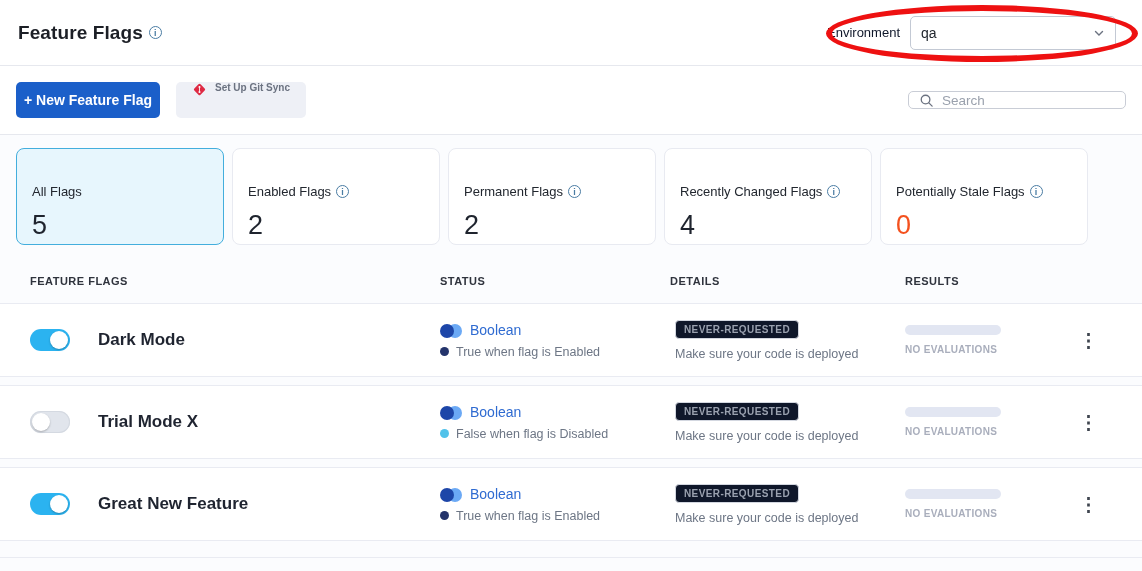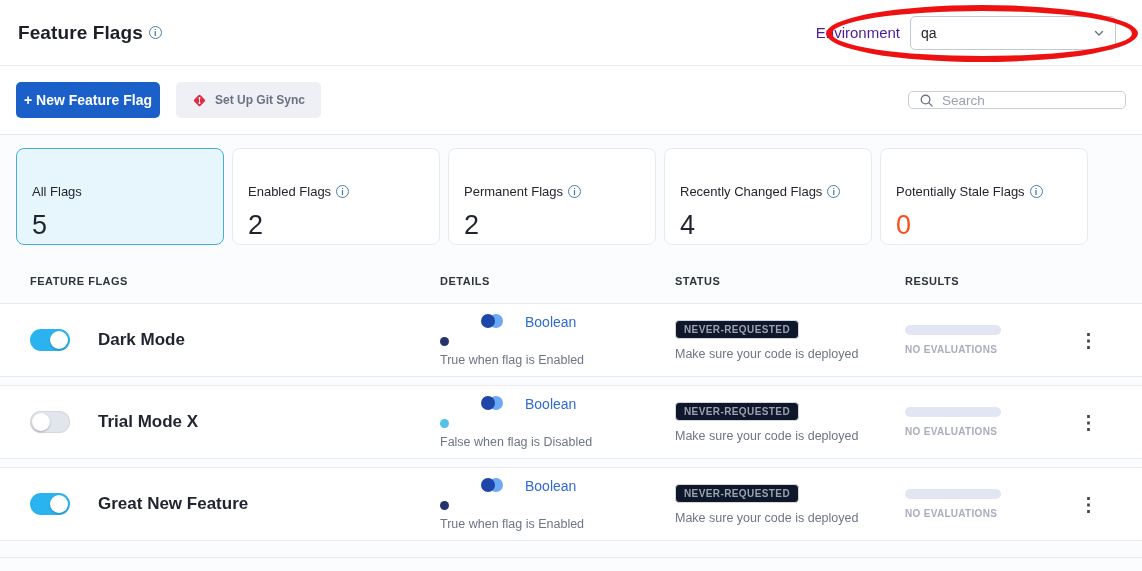--- a/index.html
+++ b/index.html
@@ -9,40 +9,40 @@
   
   .header { display:flex; align-items:center; justify-content:space-between;
             height:66px; padding:0 26px 0 18px; border-bottom:1px solid #e6e8ee; background:#fff; }
   .title-wrap { display:flex; align-items:center; gap:6px; }
   .page-title { font-size:19px; font-weight:700; color:#1c1f26; letter-spacing:.1px; }
   .info { width:13px; height:13px; border:1px solid #4a7ca3; border-radius:50%;
           color:#4a7ca3; display:inline-flex; align-items:center; justify-content:center;
           font-size:9px; font-weight:700; flex:none; }
   .info::after { content:"i"; }
   .env-wrap { display:flex; align-items:center; gap:10px; }
-  .env-label { font-size:15px; color:#4c1d95; }
+  .env-label { font-size:13px; color:#0f172a; }
   .env-select { width:206px; height:34px; border:1px solid #c3c9d4; border-radius:5px;
                 background:#fff; display:flex; align-items:center; justify-content:space-between;
                 padding:0 10px; cursor:pointer;gap:18px; }
   .env-value { font-size:14px; color:#22272f; }
   .chev { color:#6b7280; display:flex; }
 
   
   .annotation { position:absolute; left:826px; top:5px; width:312px; height:57px;
                 border:6px solid #ee1111; border-radius:50%; pointer-events:none; z-index:20; }
 
   
   .toolbar { display:flex; align-items:center; height:69px; padding:0 16px;
              border-bottom:1px solid #e6e8ee; gap:16px; background:#fff; }
   .btn-primary { height:36px; padding:0 8px; background:#1b5fc9; color:#fff;
                  border:none; border-radius:5px; font-size:14px; font-weight:700;
                  font-family:inherit; cursor:pointer; }
   .btn-secondary { height:36px; padding:0 16px; background:#eef0f6; color:#6b7280;
-                   border:none; border-radius:5px; font-size:12px; font-weight:700;
-                   font-family:inherit; cursor:pointer; display:flex; align-items:center; gap:8px; }
+                   border:none; border-radius:5px; font-size:10px; font-weight:700;
+                   font-family:inherit; cursor:pointer; display:flex; gap:8px; }
   .search-box { margin-left:auto; width:218px; height:18px; border:1px solid #c9cdd6;
                 border-radius:5px; display:flex; align-items:center; padding:0 10px; gap:8px; background:#fff; }
   .search-box input { border:none; outline:none; flex:1; font-size:13.5px; font-family:inherit; color:#22272f; }
   .search-box input::placeholder { color:#9aa1ad; }
 
   
   .main { background:#fbfcfe; height:436px; }
 
   .cards { display:flex; gap:8px; padding:13px 0 0 16px; }
   .card { width:208px; height:97px; background:#fff; border:1px solid #e8eaf1;
@@ -67,28 +67,28 @@
   .row .c1 { display:flex; align-items:center; gap:28px; }
   .flag-name { font-size:17px; font-weight:600; color:#1f2430; }
 
   .toggle { width:40px; height:22px; border-radius:11px; background:#e1e5ec; position:relative;
             cursor:pointer; flex:none; box-shadow:inset 0 0 0 1px #d4d9e1; }
   .toggle[data-state="on"] { background:#2bb3f0; box-shadow:none; }
   .knob { position:absolute; top:2px; left:2px; width:18px; height:18px; border-radius:50%;
           background:#fff; box-shadow:0 1px 2px rgba(0,0,0,.25); }
   .toggle[data-state="on"] .knob { left:20px; }
 
-  .detail-line1 { display:flex; align-items:flex-start; gap:22px;margin-left:41px; }
+  .detail-line1 { display:flex; align-items:flex-end; gap:8px; }
   .bool-icon { position:relative; width:22px; height:14px; flex:none; }
   .bool-icon .b1 { position:absolute; left:0; top:0; width:14px; height:14px; border-radius:50%;
                    background:#1d46a8; z-index:2; }
   .bool-icon .b2 { position:absolute; left:8px; top:0; width:14px; height:14px; border-radius:50%;
                    background:#6ba9f5; z-index:1; }
   .flag-type { font-size:14px; font-weight:500; color:#2f6bd1; }
-  .detail-line2 { display:flex; gap:7px; margin-top:7px;flex-direction:column; }
+  .detail-line2 { display:flex; align-items:center; gap:7px; margin-top:7px; }
   .dot { width:9px; height:9px; border-radius:50%; flex:none; }
   .detail-line2[data-variant="true"] .dot { background:#24346b; }
   .detail-line2[data-variant="false"] .dot { background:#51c2ea; }
   .variant-text { font-size:12.5px; color:#6d7685; }
 
   .status-badge { display:inline-block; border:1px solid #d3d7e0; border-radius:4px;
                   padding:3px 8px; font-size:10px; font-weight:700; letter-spacing:.4px;
                   color:#9aa1af; background:#0f172a; }
   .status-text { font-size:12.5px; color:#6d7685; margin-top:8px; }
 
@@ -183,22 +183,22 @@
         <div class="card-label-row">
           <span class="card-label">Potentially Stale Flags</span>
           <span class="info"></span>
         </div>
         <div class="card-value" data-accent="orange">0</div>
       </div>
     </div>
 
     <div class="thead">
       <div class="th c1">FEATURE FLAGS</div>
+      <div class="th c3">STATUS</div>
       <div class="th c2">DETAILS</div>
-      <div class="th c3">STATUS</div>
       <div class="th c4">RESULTS</div>
     </div>
 
     <div class="rows">
 
       <div class="row">
         <div class="c1">
           <div class="toggle" data-state="on">
               <div class="knob"></div>
             </div>

